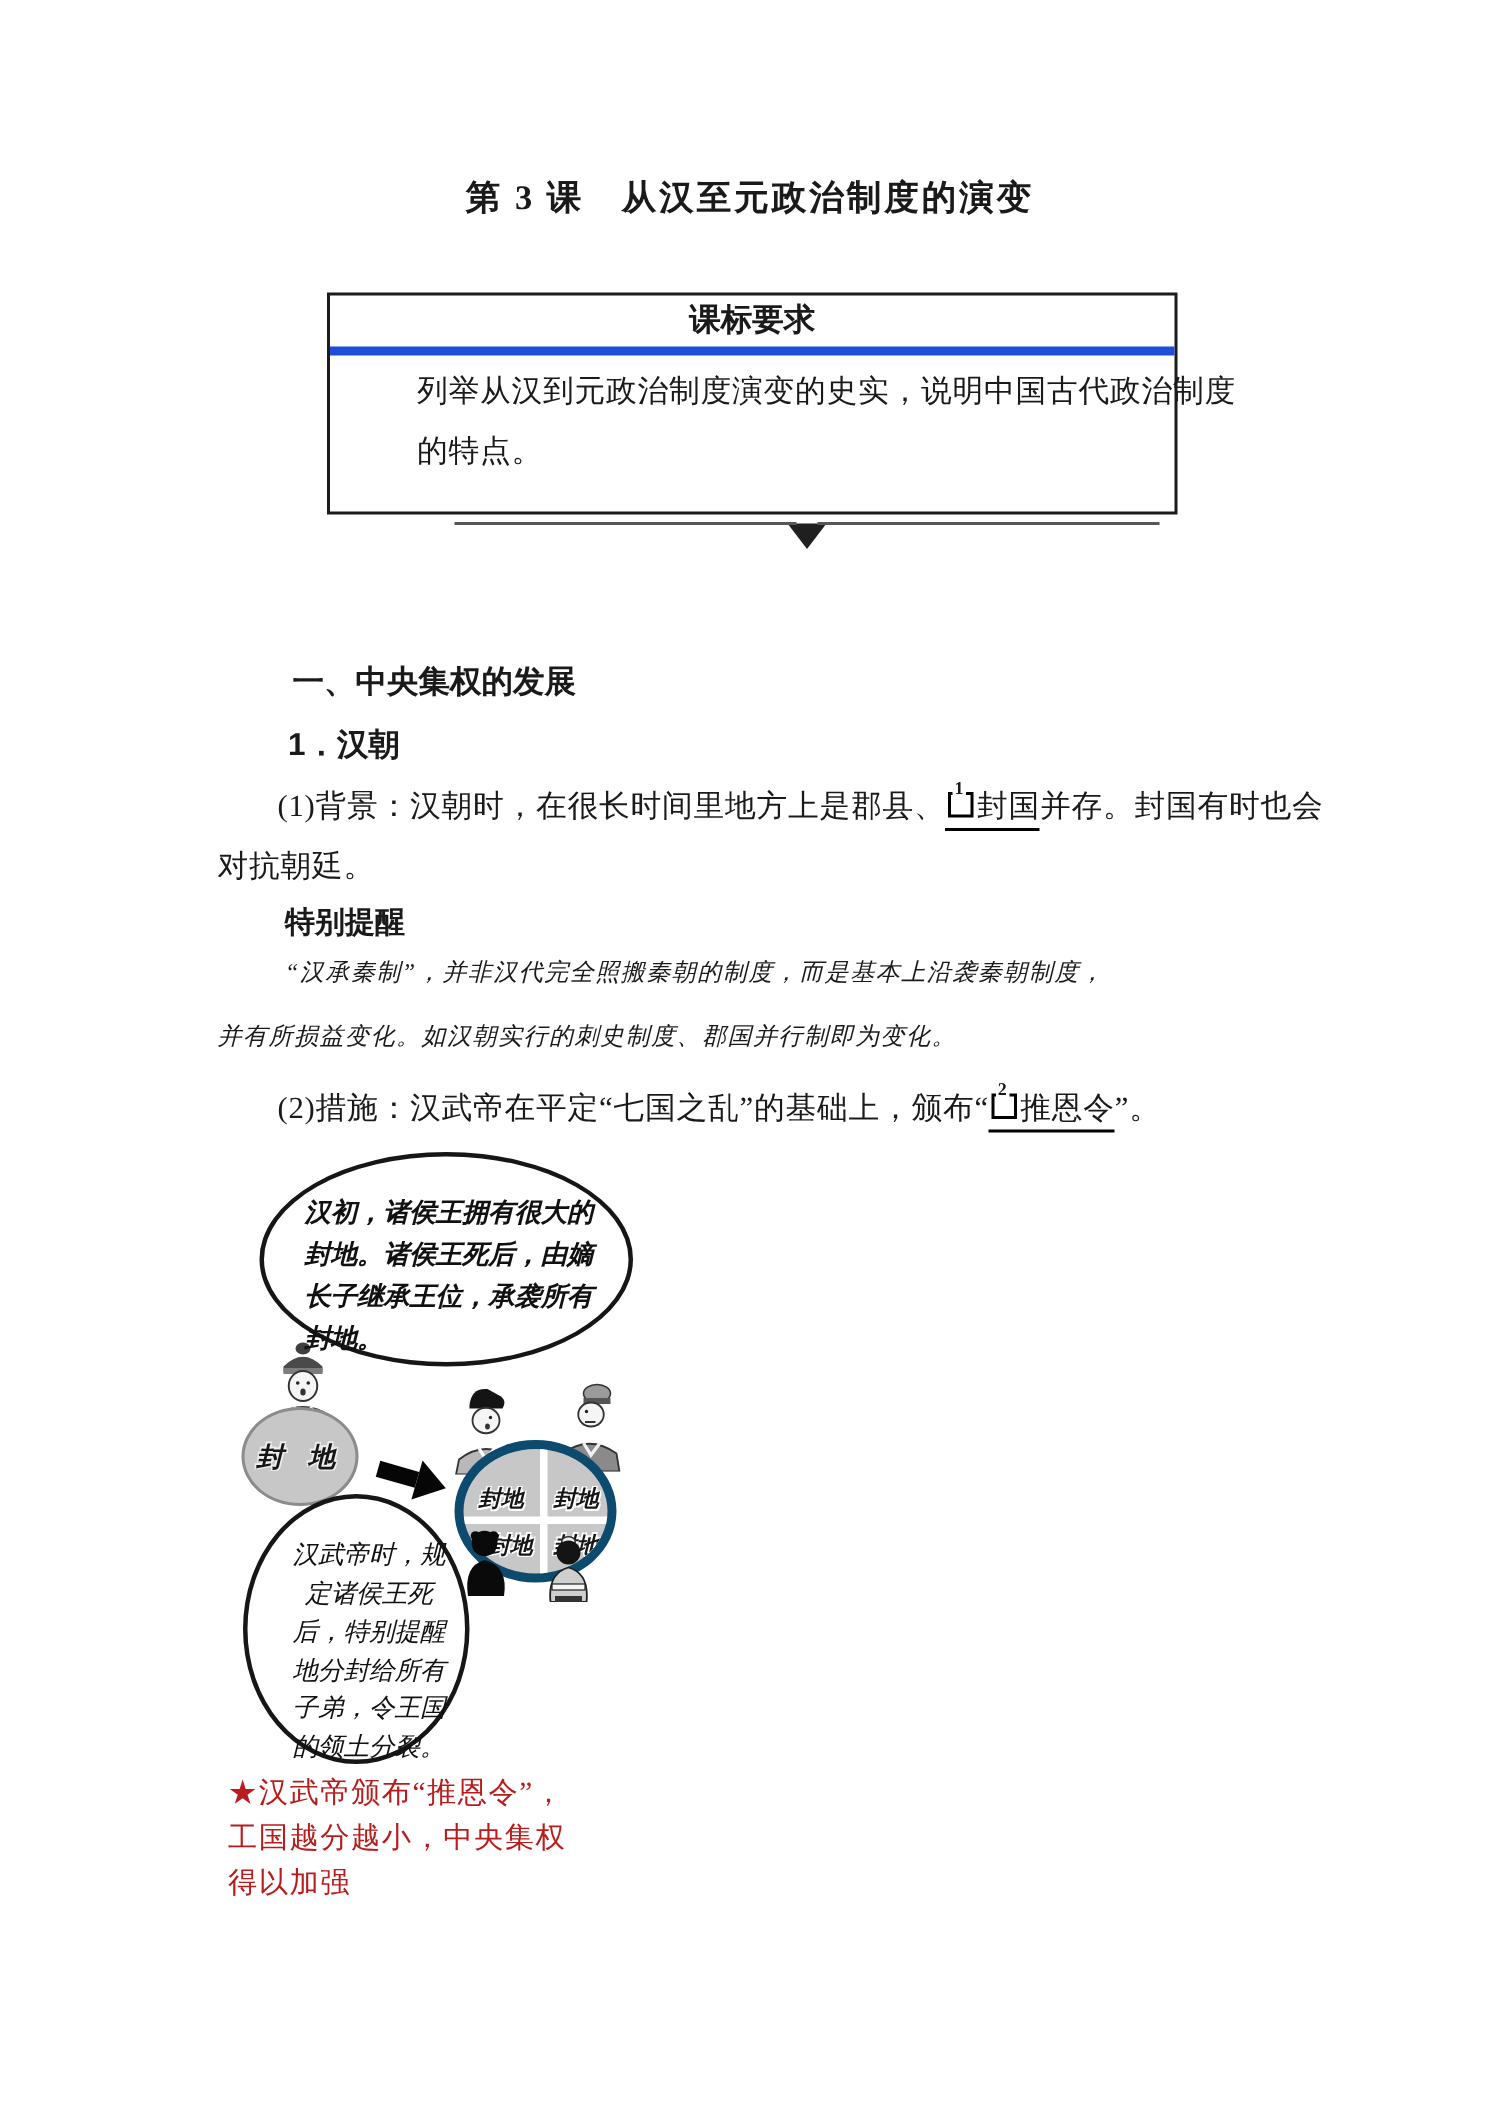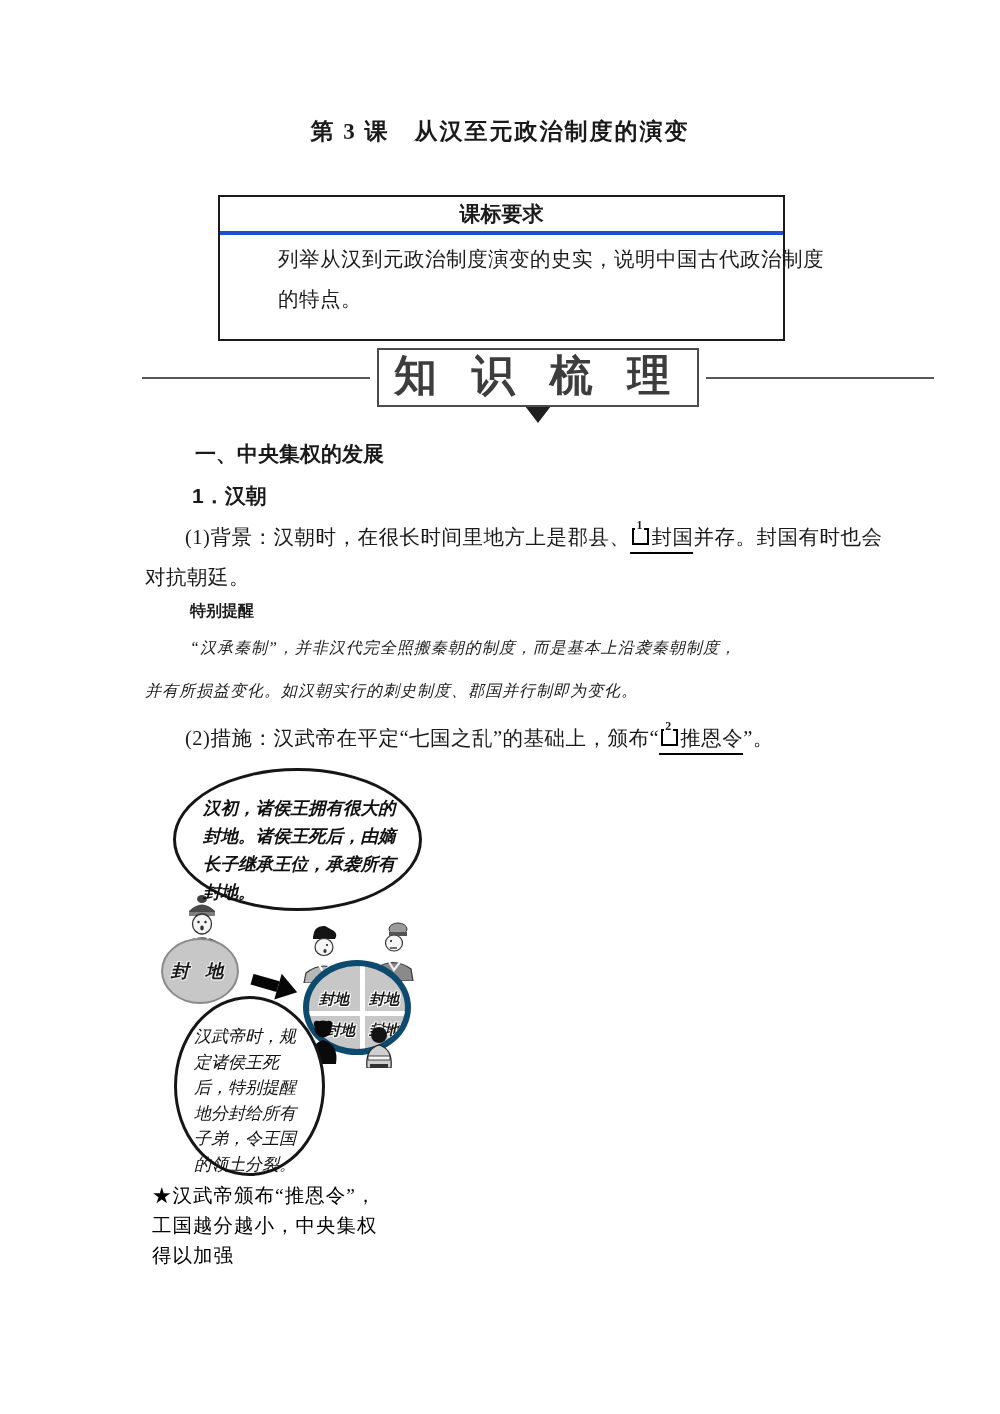--- a/index.html
+++ b/index.html
@@ -7,21 +7,21 @@
         font-family:"Liberation Serif",serif;color:#1a1a1a;}
 
   .abs{position:absolute;}
 
   
   .lesson-title{top:116px;left:0;width:1000px;text-align:center;
     font-family:"Liberation Serif",serif;font-weight:bold;font-size:23px;letter-spacing:2px;}
 
   
   .req-box{top:195px;left:218px;width:563px;border:2px solid #1c1c1c;background:#fff;}
-  .req-head{height:34px;line-height:34px;text-align:center;border-bottom:4px solid #1d4ed8;
+  .req-head{height:34px;line-height:34px;text-align:center;border-bottom:6px solid #1d4ed8;
     font-family:"Liberation Sans",sans-serif;font-weight:bold;font-size:21px;}
   .req-body{padding:4px 18px 20px 22px;font-size:20.5px;line-height:40px;margin-left:36px;}
 
   
   .banner{top:348px;left:38px;width:1000px;}
   .banner-row{display:flex;align-items:center;justify-content:center;}
   .b-line{width:228px;height:2px;background:#575757;}
   .b-line.left{margin-right:7px;}
   .b-line.right{margin-left:7px;}
   .b-box{border:2px solid #4c4c4c;padding:1px 15px 5px;background:#fff;
@@ -40,21 +40,21 @@
   .bnum{display:inline-block;position:relative;width:13px;height:13px;border:2px solid #000;
     margin:0 2px 0 2px;vertical-align:-1px;}
   .bnum>span{position:absolute;top:-11px;left:1px;font-size:12px;font-weight:bold;line-height:1;
     background:#fff;padding:0 1px;font-family:"Liberation Serif",serif;}
 
   
   .illu{top:768px;left:150px;width:345px;height:420px;}
   .bubble{position:absolute;border:3px solid #161616;border-radius:50%;background:#fff;box-sizing:border-box;}
   .bubble-top{left:23px;top:0;width:249px;height:143px;z-index:2;}
   .bubble-top .txt{padding:23px 0 0 27px;font-weight:bold;}
-  .bubble-bottom{left:24px;top:228px;width:151px;height:180px;z-index:5;}
+  .bubble-bottom{left:12px;top:228px;width:151px;height:180px;z-index:5;text-align:center;}
   .bubble-bottom .txt{padding:25px 0 0 17px;}
   .bub-line{font-style:italic;font-size:17.5px;line-height:28px;white-space:nowrap;color:#111;}
   .bubble-bottom .bub-line{font-size:17px;line-height:25.5px;}
 
   .fief-circle{position:absolute;left:11px;top:170px;width:78px;height:66px;border-radius:50%;
     background:#c7c7c7;border:2px solid #8b8b8b;z-index:2;display:flex;align-items:center;
     justify-content:center;box-sizing:border-box;}
   .fief-label{font-style:italic;font-weight:bold;font-size:18px;letter-spacing:6px;color:#161616;
     text-shadow:-1px -1px 0 #eee,1px -1px 0 #eee,-1px 1px 0 #eee,1px 1px 0 #eee;white-space:nowrap;}
 
@@ -69,56 +69,55 @@
   .ql-2{left:16px;top:55px;} .ql-3{left:60px;top:55px;}
 
   .fig{position:absolute;}
   .fig-official{left:22px;top:126px;z-index:1;}
   .fig-noble-l{left:149px;top:155px;z-index:2;}
   .fig-noble-r{left:219px;top:153px;z-index:2;}
   .fig-child-b{left:158px;top:250px;z-index:4;}
   .fig-child-g{left:212px;top:256px;z-index:4;}
   .fig-arrow{left:98px;top:198px;z-index:1;}
 
-  .caption{top:1181px;left:152px;width:310px;color:#000000;}
+  .caption{top:1181px;left:152px;width:310px;color:#b91c1c;}
   .cap-line{font-size:19.5px;line-height:30px;letter-spacing:1px;white-space:nowrap;}
 </style>
 </head>
 <body>
 
 <div class="page">
 
   <div class="abs lesson-title">第 3 课　从汉至元政治制度的演变</div>
 
   <div class="abs req-box">
     <div class="req-head">课标要求</div>
     <div class="req-body">
       <div class="body-line">列举从汉到元政治制度演变的史实，说明中国古代政治制度</div>
       <div class="body-line">的特点。</div>
     </div>
   </div>
 
   <div class="abs banner">
     <div class="banner-row">
       <div class="b-line left"></div>
-      <div class="b-box">知 识 梳 理</div>
       <div class="b-line right"></div>
     </div>
     <div class="b-tri"></div>
   </div>
 
   <div class="abs h-bold" style="top:440px;left:195px;">一、中央集权的发展</div>
   <div class="abs h-bold" style="top:482px;left:192px;">1．汉朝</div>
 
   <div class="abs body-line" style="top:523px;left:185px;">
     <span>(1)背景：汉朝时，在很长时间里地方上是郡县、</span><span class="blank"><span class="bnum"><span>1</span></span><span>封国</span></span><span>并存。封国有时也会</span>
   </div>
   <div class="abs body-line" style="top:563px;left:145px;">对抗朝廷。</div>
 
-  <div class="abs h-bold" style="top:601px;left:190px;font-size:16px;">特别提醒</div>
+  <div class="abs h-bold" style="top:601px;left:190px;font-size:20px;">特别提醒</div>
   <div class="abs body-line kai" style="top:638px;left:190px;">“汉承秦制”，并非汉代完全照搬秦朝的制度，而是基本上沿袭秦朝制度，</div>
   <div class="abs body-line kai" style="top:681px;left:145px;">并有所损益变化。如汉朝实行的刺史制度、郡国并行制即为变化。</div>
 
   <div class="abs body-line" style="top:724px;left:185px;">
     <span>(2)措施：汉武帝在平定“七国之乱”的基础上，颁布“</span><span class="blank"><span class="bnum"><span>2</span></span><span>推恩令</span></span><span>”。</span>
   </div>
 
   <div class="abs illu">
 
     <div class="bubble bubble-top">

